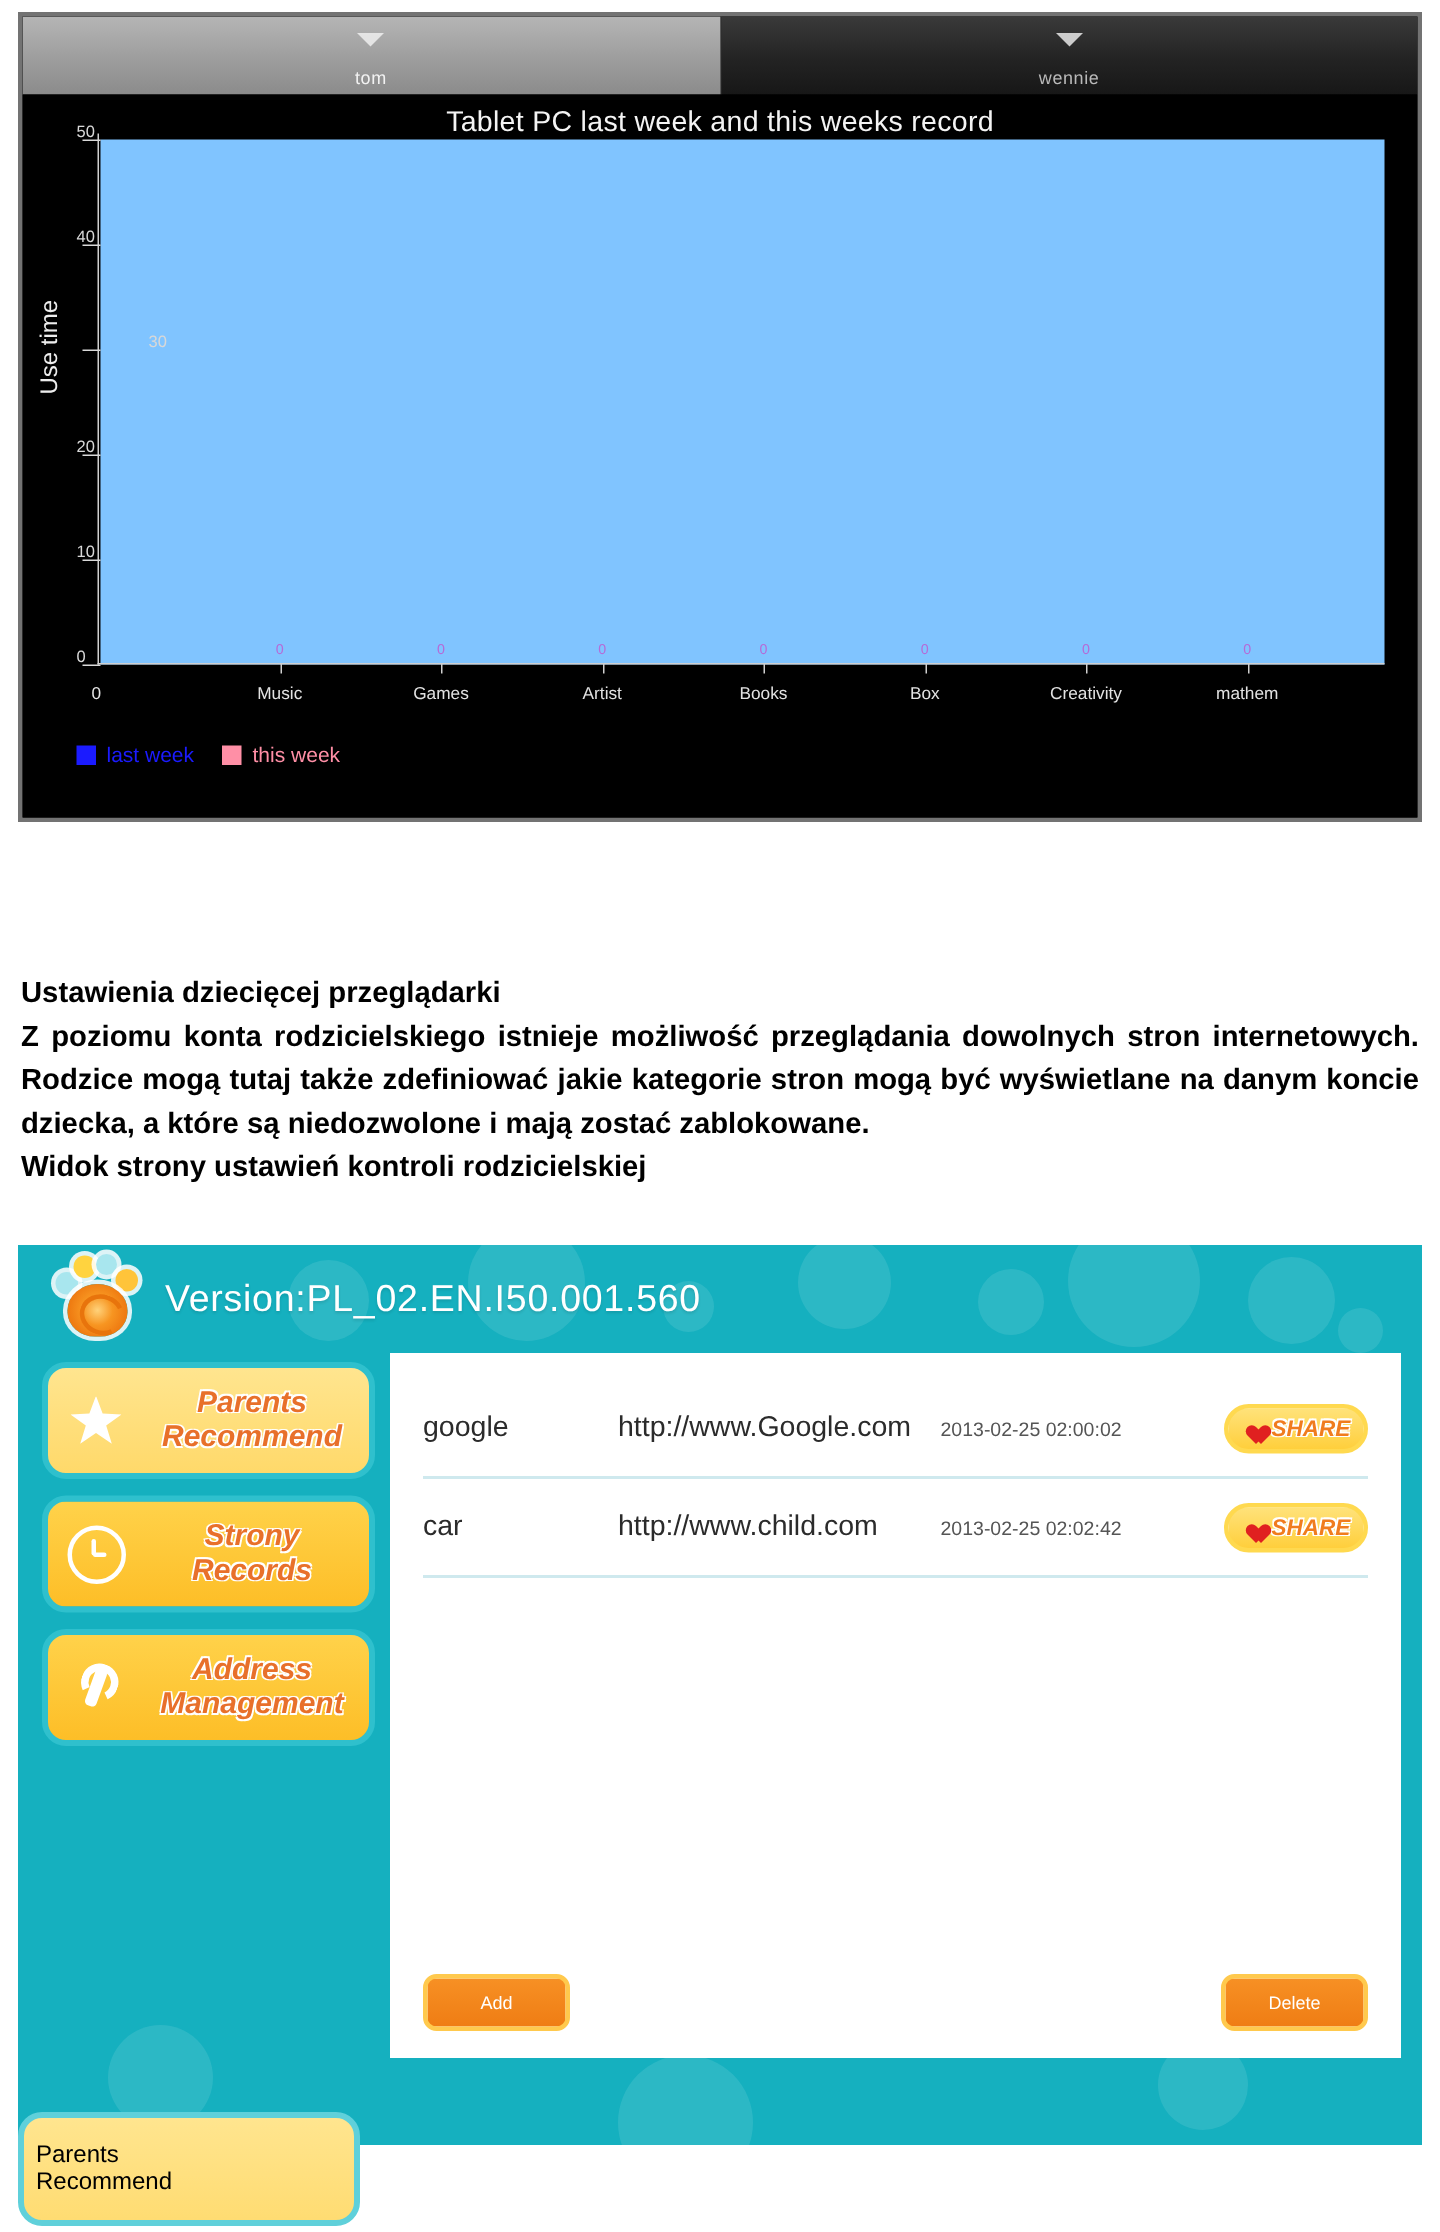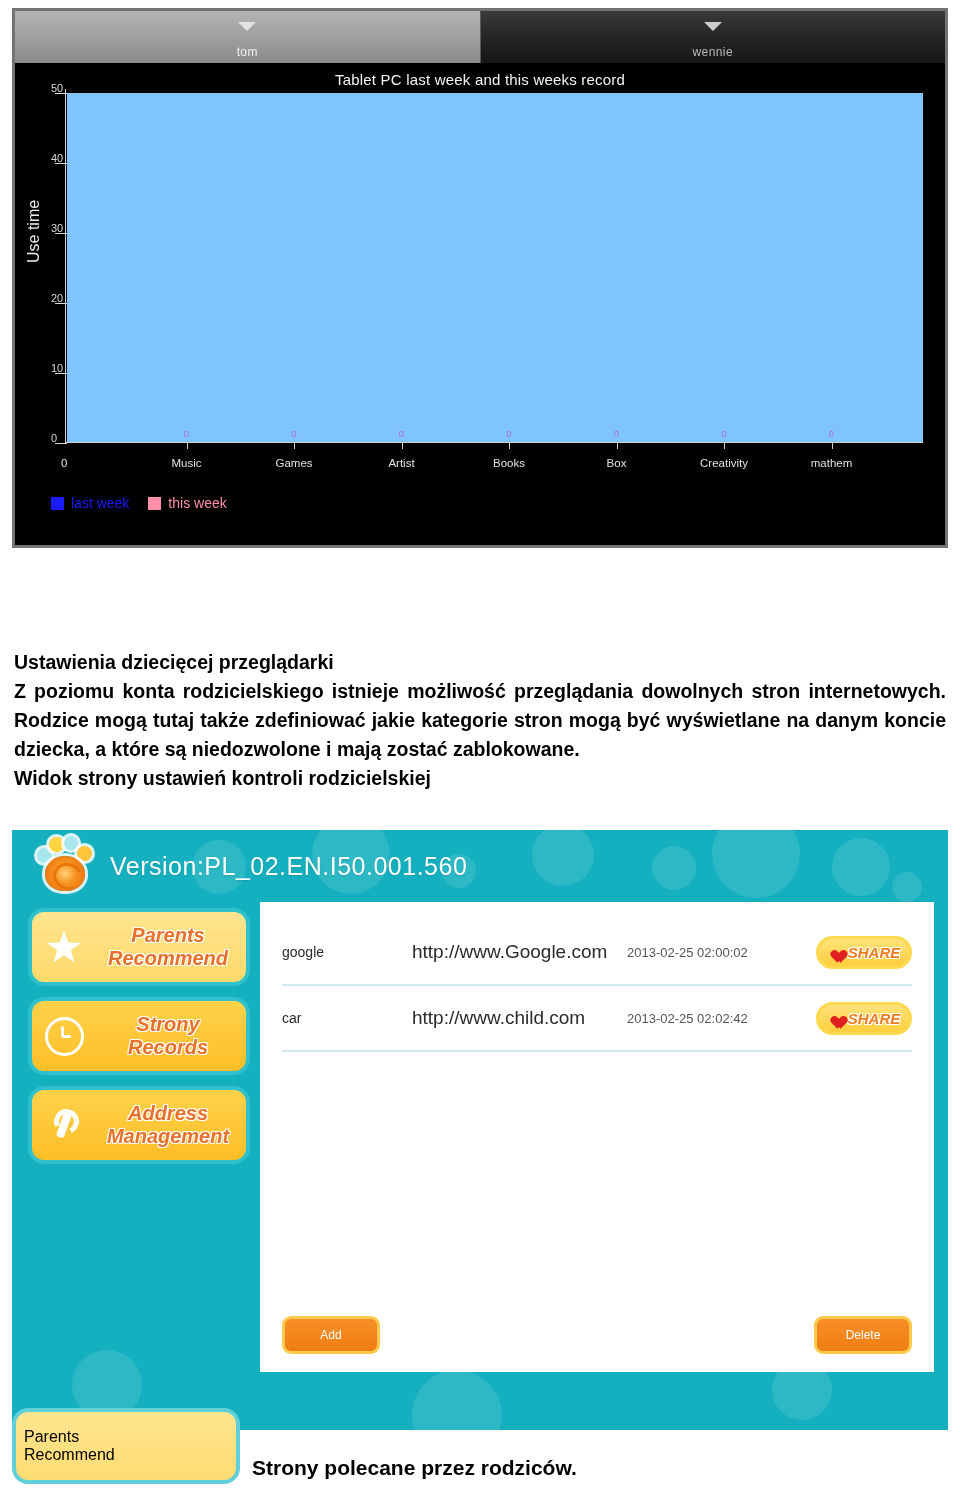--- a/index.html
+++ b/index.html
@@ -46,21 +46,21 @@
   .tab .tlabel{
     font-size:12px;letter-spacing:.4px;
     color:#f2f2f2;
   }
   .tab.inactive .tlabel{color:#b9b9b9;}
 
   
   .chartwrap{position:relative;width:100%;height:488px;background:#000;}
   .chart-title{
     position:absolute;left:0;right:0;top:8px;text-align:center;
-    color:#f4f4f4;font-size:15px;letter-spacing:.2px;
+    color:#f4f4f4;font-size:19px;letter-spacing:.2px;
     white-space:nowrap;
   }
   .ylabel{
     position:absolute;left:10px;top:200px;
     color:#ededed;font-size:16px;
     transform:rotate(-90deg);transform-origin:left top;
     white-space:nowrap;
   }
   .plot{
     position:absolute;left:52px;top:30px;right:22px;bottom:108px;
@@ -205,21 +205,21 @@
 
   .panel{
     flex:1;margin-left:10px;background:#fff;
     height:470px;position:relative;box-sizing:border-box;
     padding:18px 22px 0 22px;
   }
   .rec-row{
     display:flex;align-items:center;height:64px;
     border-bottom:2px solid #cfe9ee;
   }
-  .rec-name{width:130px;flex:0 0 130px;color:#2b2b2b;font-size:14px;}
+  .rec-name{width:130px;flex:0 0 130px;color:#2b2b2b;font-size:19px;}
   .rec-url{flex:1;color:#2b2b2b;font-size:19px;}
   .rec-time{width:175px;flex:0 0 175px;color:#555;font-size:13px;text-align:left;padding-right:14px;}
   .share-btn{
     width:96px;flex:0 0 96px;height:33px;border-radius:17px;
     background:linear-gradient(180deg,#ffe27a 0%,#ffcf3c 100%);
     border:3px solid #ffd94f;
     display:flex;align-items:center;justify-content:center;gap:5px;
     box-sizing:border-box;
   }
   .heart{
@@ -290,21 +290,21 @@
     <div class="axisline-x"></div>
 
     <div class="yaxis" id="yaxis">
         <div class="ytick" style="top: 354px;"></div>
         <div class="ytick-lab" style="top: 354px;">0</div>
         <div class="ytick" style="top: 284px;"></div>
         <div class="ytick-lab" style="top: 284px;">10</div>
         <div class="ytick" style="top: 214px;"></div>
         <div class="ytick-lab" style="top: 214px;">20</div>
         <div class="ytick" style="top: 144px;"></div>
-        <div class="ytick-lab" style="top: 144px;">30</div>
+        <div class="ytick-lab" style="top: 144px; margin-left: 48px;">30</div>
         <div class="ytick" style="top: 74px;"></div>
         <div class="ytick-lab" style="top: 74px;">40</div>
         <div class="ytick" style="top: 4px;"></div>
         <div class="ytick-lab" style="top: 4px;">50</div>
       </div>
     <div id="xaxis">
         <div class="xcat" style="left: 171.5px;">Music</div>
         <div class="xtickmark" style="left: 171.5px;"></div>
         <div class="datalabel" style="left: 171.5px;">0</div>
         <div class="xcat" style="left: 279px;">Games</div>
@@ -440,14 +440,13 @@
 </div>
 
 <div class="caption-row">
   <div class="cap-btn">
     <span class="sicon"><span class="star-ic"></span></span>
     <span class="slabel">
       <span>Parents</span><br>
       <span>Recommend</span>
     </span>
   </div>
-  <div class="cap-text">Strony polecane przez rodziców.</div>
 </div>
 
 </body></html>

